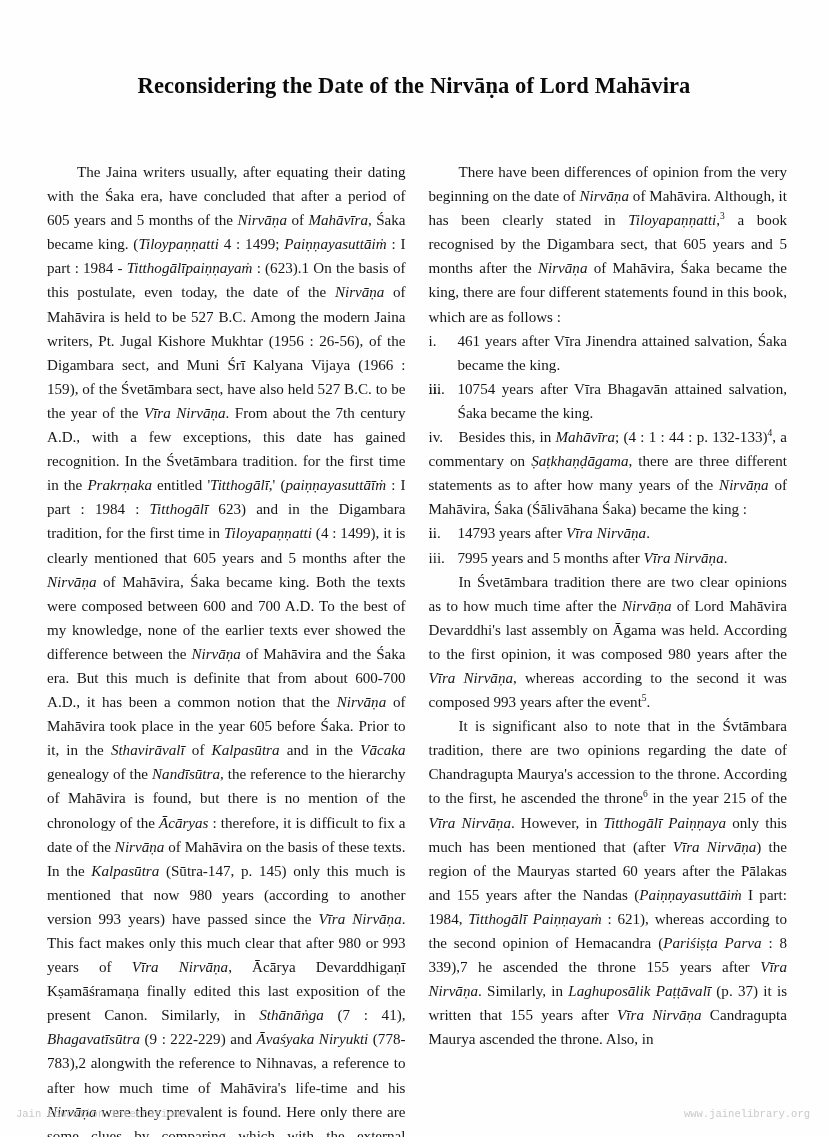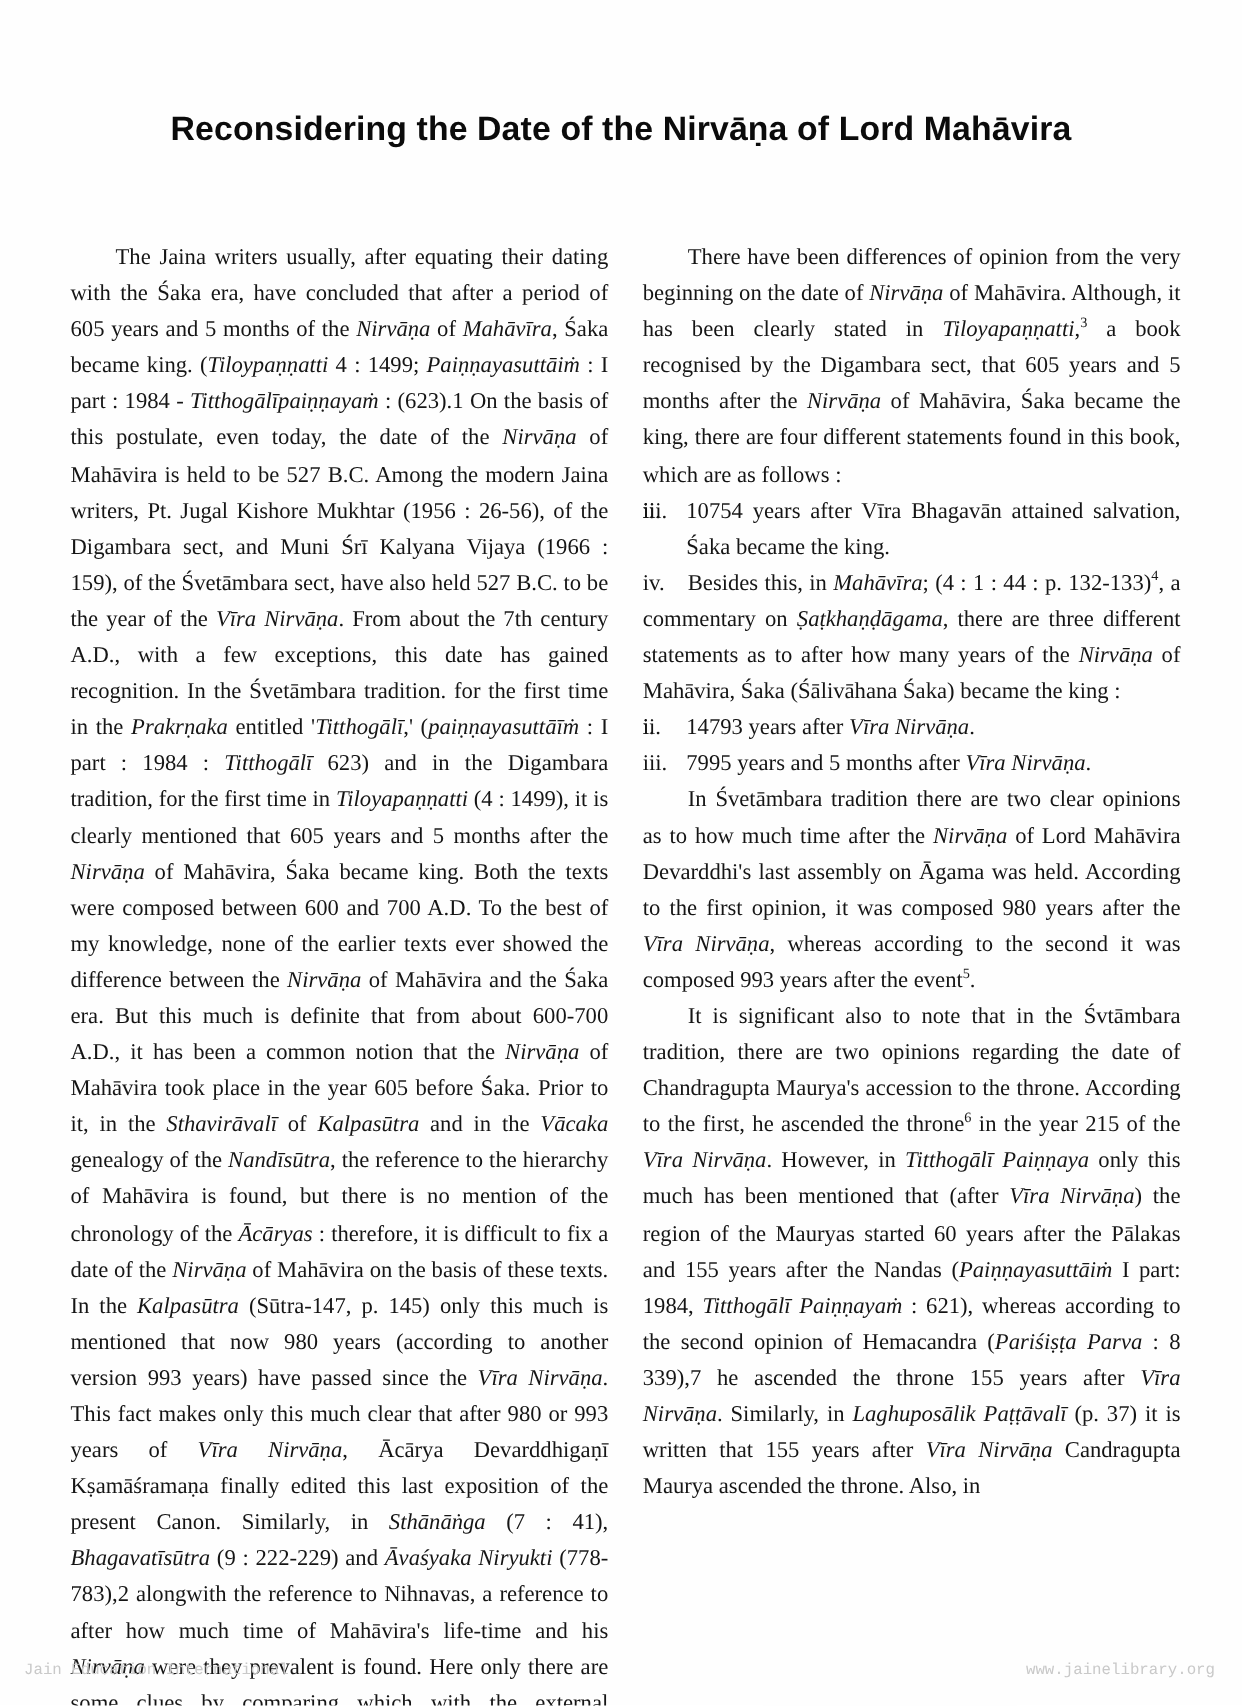--- a/index.html
+++ b/index.html
@@ -26,21 +26,21 @@
   .doc-title {
     position: absolute;
     left: 0;
     right: 0;
     top: 58px;
     text-align: center;
     font-size: 22.5px;
     font-weight: bold;
     letter-spacing: 0.1px;
     color: #0b0b0b;
-    font-family: Liberation Sans, sans-serif;
+    font-family: Liberation Serif, serif;
   }
 
   
   .columns {
     position: absolute;
     top: 160px;
     left: 47px;
     width: 740px;
     display: flex;
     gap: 23px;
@@ -131,20 +131,21 @@
       <p class="indent">The Jaina writers usually, after equating their dating with the Śaka era, have concluded that after a period of 605 years and 5 months of the <em>Nirvāṇa</em> of <em>Mahāvīra</em>, Śaka became king. (<em>Tiloypaṇṇatti</em> 4 : 1499; <em>Paiṇṇayasuttāiṁ</em> : I part : 1984 - <em>Titthogālīpaiṇṇayaṁ</em> : (623).1 On the basis of this postulate, even today, the date of the <em>Nirvāṇa</em> of Mahāvira is held to be 527 B.C. Among the modern Jaina writers, Pt. Jugal Kishore Mukhtar (1956 : 26-56), of the Digambara sect, and Muni Śrī Kalyana Vijaya (1966 : 159), of the Śvetāmbara sect, have also held 527 B.C. to be the year of the <em>Vīra Nirvāṇa</em>. From about the 7th century A.D., with a few exceptions, this date has gained recognition. In the Śvetāmbara tradition. for the first time in the <em>Prakrṇaka</em> entitled '<em>Titthogālī</em>,' (<em>paiṇṇayasuttāīṁ</em> : I part : 1984 : <em>Titthogālī</em> 623) and in the Digambara tradition, for the first time in <em>Tiloyapaṇṇatti</em> (4 : 1499), it is clearly mentioned that 605 years and 5 months after the <em>Nirvāṇa</em> of Mahāvira, Śaka became king. Both the texts were composed between 600 and 700 A.D. To the best of my knowledge, none of the earlier texts ever showed the difference between the <em>Nirvāṇa</em> of Mahāvira and the Śaka era. But this much is definite that from about 600-700 A.D., it has been a common notion that the <em>Nirvāṇa</em> of Mahāvira took place in the year 605 before Śaka. Prior to it, in the <em>Sthavirāvalī</em> of <em>Kalpasūtra</em> and in the <em>Vācaka</em> genealogy of the <em>Nandīsūtra</em>, the reference to the hierarchy of Mahāvira is found, but there is no mention of the chronology of the <em>Ācāryas</em> : therefore, it is difficult to fix a date of the <em>Nirvāṇa</em> of Mahāvira on the basis of these texts. In the <em>Kalpasūtra</em> (Sūtra-147, p. 145) only this much is mentioned that now 980 years (according to another version 993 years) have passed since the <em>Vīra Nirvāṇa</em>. This fact makes only this much clear that after 980 or 993 years of <em>Vīra Nirvāṇa</em>, Ācārya Devarddhigaṇī Kṣamāśramaṇa finally edited this last exposition of the present Canon. Similarly, in <em>Sthānāṅga</em> (7 : 41), <em>Bhagavatīsūtra</em> (9 : 222-229) and <em>Āvaśyaka Niryukti</em> (778-783),2 alongwith the reference to Nihnavas, a reference to after how much time of Mahāvira's life-time and his <em>Nirvāṇa</em> were they prevalent is found. Here only there are some clues by comparing which with the external evidences of definite date, we can contemplate the date of  of Mahāvira.</p>
     </div>
 
     <div class="col">
 
       <p class="indent">There have been differences of opinion from the very beginning on the date of <em>Nirvāṇa</em> of Mahāvira. Although, it has been clearly stated in <em>Tiloyapaṇṇatti</em>,<sup>3</sup> a book recognised by the Digambara sect, that 605 years and 5 months after the <em>Nirvāṇa</em> of Mahāvira, Śaka became the king, there are four different statements found in this book, which are as follows :</p>
 
       <ol class="roman">
         <li>
           <span class="marker">i.</span>
+          <span>461 years after Vīra Jinendra attained salvation, Śaka became the king.</span>
         </li>
         <li>
           <span class="marker">ii.</span>
         </li>
         <li>
           <span class="marker">iii.</span>
           <span>10754 years after Vīra Bhagavān attained salvation, Śaka became the king.</span>
         </li>
         <li>
           <span class="marker">iv.</span>

